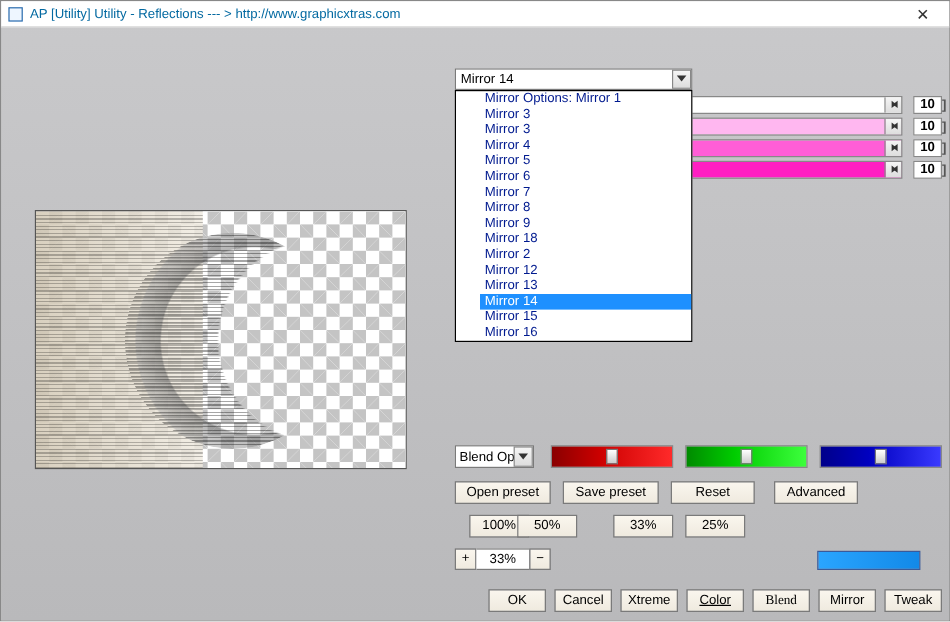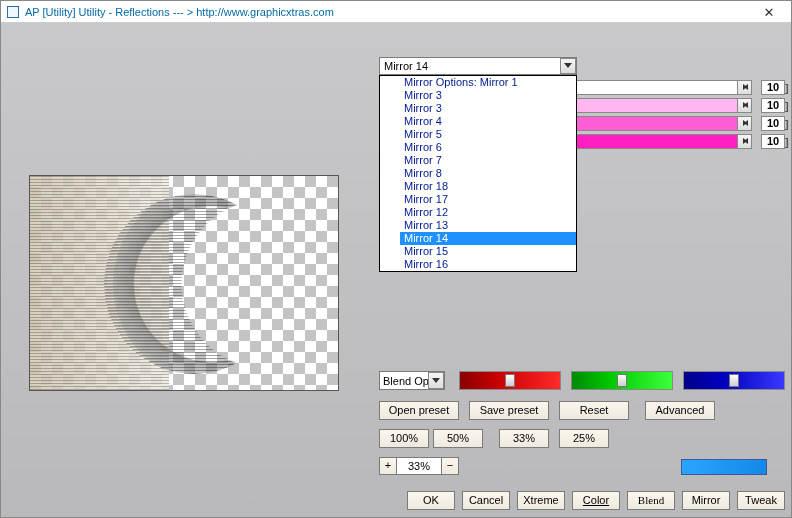--- a/index.html
+++ b/index.html
@@ -46,21 +46,21 @@
 
 .blend-sel{position:absolute;left:378px;top:370px;width:66px;height:19px;border:1px solid #7a7a7a;background:#fff;display:flex;align-items:center;padding:0 3px;}
 .blend-sel .dd-btn{height:17px;}
 .rgb-slider{position:absolute;top:370px;width:102px;height:19px;border:1px solid #888;display:flex;align-items:center;justify-content:center;}
 .rgb-slider .grip{width:10px;height:13px;background:linear-gradient(#fff,#ccc);border:1px solid #777;}
 .rgb-r{left:458px;background:linear-gradient(90deg,#8a0000,#c00 40%,#ff2a2a);}
 .rgb-g{left:570px;background:linear-gradient(90deg,#008a00,#0c0 40%,#3dff3d);}
 .rgb-b{left:682px;background:linear-gradient(90deg,#00008a,#0000c0 40%,#3a3aff);}
 
 .btn{position:absolute;height:19px;border:1px solid #7a7a7a;background:linear-gradient(#faf6ee,#efeadf);color:#000;text-align:center;line-height:17px;cursor:default;font-size:11px;}
-.pct-row .btn{position:absolute;}
+.pct-row .btn{position:absolute;margin-left:12px;}
 
 .stepper{position:absolute;left:378px;top:456px;height:19px;display:flex;}
 .stepper .sbtn{width:18px;height:18px;border:1px solid #7a7a7a;background:linear-gradient(#faf6ee,#efeadf);text-align:center;line-height:15px;}
 .stepper .sval{width:44px;height:18px;border:1px solid #7a7a7a;border-left:none;border-right:none;background:#fff;text-align:center;line-height:16px;}
 .swatch{position:absolute;left:680px;top:458px;width:86px;height:16px;border:1px solid #3a5a9a;background:linear-gradient(90deg,#2aa5ff,#1289e8);}
 
 .bottom .btn{top:490px;height:19px;width:48px;}
 </style>
 </head>
 <body>
@@ -84,22 +84,23 @@
   </div>
   <div class="dd-list" id="dd-list">
       <div class="dd-item">Mirror Options: Mirror 1</div>
       <div class="dd-item">Mirror 3</div>
       <div class="dd-item">Mirror 3</div>
       <div class="dd-item">Mirror 4</div>
       <div class="dd-item">Mirror 5</div>
       <div class="dd-item">Mirror 6</div>
       <div class="dd-item">Mirror 7</div>
       <div class="dd-item">Mirror 8</div>
+      <div class="dd-item">Mirror 9</div>
       <div class="dd-item">Mirror 18</div>
-      <div class="dd-item">Mirror 17</div>
+      <div class="dd-item">Mirror 2</div>
       <div class="dd-item">Mirror 12</div>
       <div class="dd-item">Mirror 13</div>
       <div class="dd-item selected">Mirror 14</div>
       <div class="dd-item">Mirror 15</div>
       <div class="dd-item">Mirror 16</div>
     </div>
 
   <div id="bars">
       <div class="slider-row" style="top: 78px;">
         <span class="lbl"></span>
@@ -161,21 +162,21 @@
       <div class="grip"></div>
     </div>
 
   <div class="btn" style="left:378px;top:400px;width:80px">Open preset</div>
   <div class="btn" style="left:468px;top:400px;width:80px">Save preset</div>
   <div class="btn" style="left:558px;top:400px;width:70px">Reset</div>
   <div class="btn" style="left:644px;top:400px;width:70px">Advanced</div>
 
   <div class="pct-row" id="pct-row">
       <div class="btn" style="left: 378px; top: 428px; width: 50px;">100%</div>
-      <div class="btn" style="left: 432px; top: 428px; width: 50px;">50%</div>
+      <div class="btn" style="left: 418px; top: 428px; width: 50px;">50%</div>
       <div class="btn" style="left: 498px; top: 428px; width: 50px;">33%</div>
       <div class="btn" style="left: 558px; top: 428px; width: 50px;">25%</div>
     </div>
 
   <div class="stepper">
     <div class="sbtn">+</div>
     <div class="sval">33%</div>
     <div class="sbtn">−</div>
   </div>
   <div class="swatch"></div>

